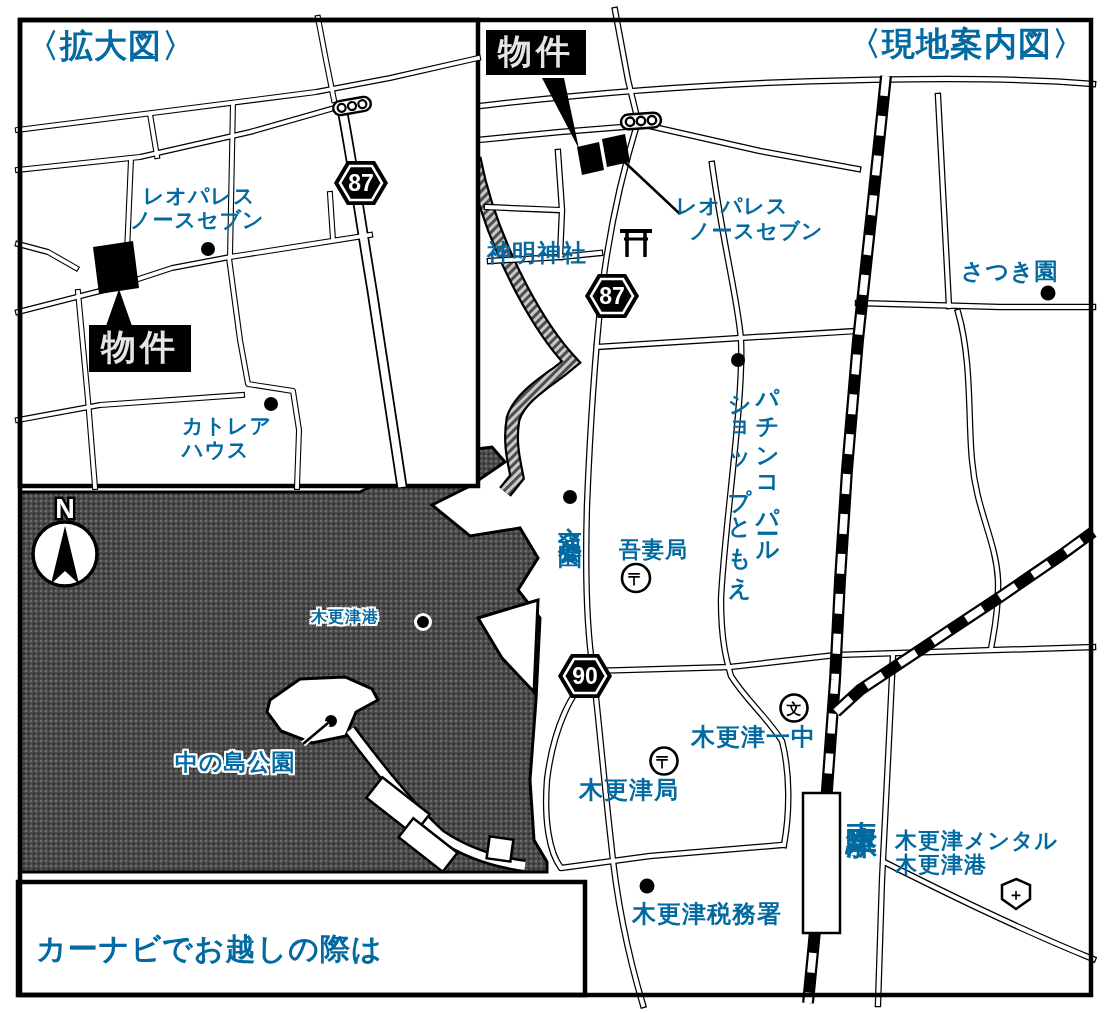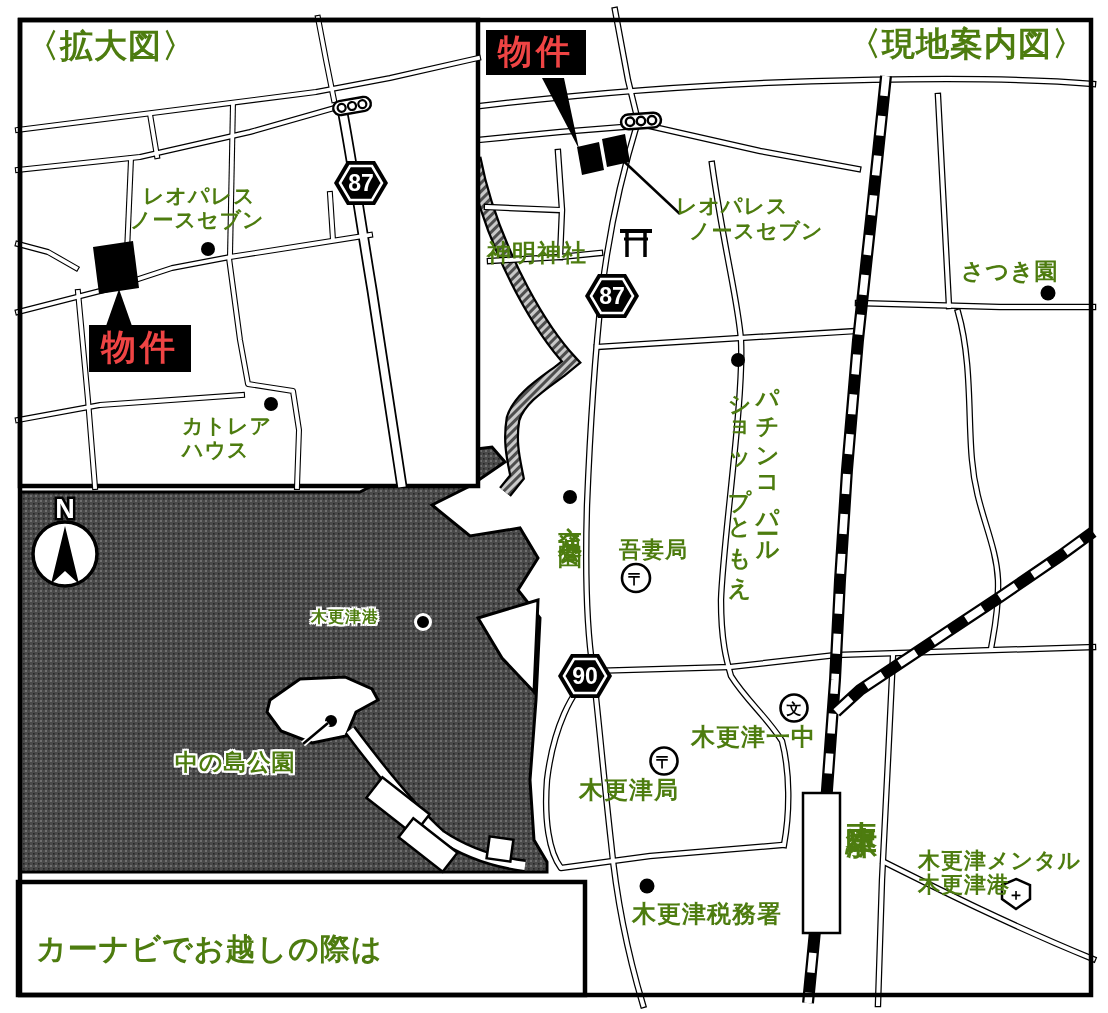--- a/index.html
+++ b/index.html
@@ -5,28 +5,28 @@
   html,body{margin:0;padding:0;background:#fff;}
   #stage{position:relative;width:1108px;height:1013px;background:#fff;overflow:hidden;
          font-family:"Liberation Sans","DejaVu Sans",sans-serif;}
   #mapsvg{position:absolute;left:0;top:0;z-index:1;}
   .rc{stroke:#000;stroke-width:6.5;fill:none;stroke-linecap:square;stroke-linejoin:round;}
   .rf{stroke:#fff;stroke-width:4;fill:none;stroke-linecap:square;stroke-linejoin:round;}
   .rcw{stroke:#000;stroke-width:11;fill:none;stroke-linejoin:round;}
   .rfw{stroke:#fff;stroke-width:7.5;fill:none;stroke-linejoin:round;}
   .railc{stroke:#000;stroke-width:12;fill:none;}
   .railw{stroke:#fff;stroke-width:7.5;stroke-dasharray:20 20;fill:none;}
-  .lbl{position:absolute;z-index:2;color:#4d7c0f;font-weight:700;white-space:nowrap;
+  .lbl{position:absolute;z-index:2;color:#0369a1;font-weight:700;white-space:nowrap;
        pointer-events:none;letter-spacing:1px;}
   .lbl span{display:block;}
   .ind{padding-left:13px;}
   .halo{text-shadow:-2px -2px 0 #fff,2px -2px 0 #fff,-2px 2px 0 #fff,2px 2px 0 #fff,
         0 -2px 0 #fff,0 2px 0 #fff,-2px 0 0 #fff,2px 0 0 #fff;}
   .vert{writing-mode:vertical-rl;}
-  .boxlbl{background:#000;color:#ef4444;padding:3px 12px 5px 12px;letter-spacing:4px;
+  .boxlbl{background:#000;color:#e5e5e5;padding:3px 12px 5px 12px;letter-spacing:4px;
           line-height:1.1;}
   .svgtext{font-family:"Liberation Sans","DejaVu Sans",sans-serif;font-weight:bold;}
 </style>
 </head>
 <body>
 
 <div id="stage">
 
 <svg id="mapsvg" width="1108" height="1013" viewBox="0 0 1108 1013">
   <defs>
@@ -283,20 +283,20 @@
 <div class="lbl vert" style="left:753px;top:371px;font-size:23px;letter-spacing:4px;">パチンコパール</div>
 <div class="lbl vert" style="left:725px;top:379px;font-size:23px;letter-spacing:4px;">ショップともえ</div>
 <div class="lbl vert" style="left:554px;top:508px;font-size:24px;letter-spacing:6px;">交通公園</div>
 <div class="lbl" style="left:619px;top:535px;font-size:22px;">吾妻局</div>
 <div class="lbl halo" style="left:311px;top:607px;font-size:16px;">木更津港</div>
 <div class="lbl halo" style="left:175px;top:747px;font-size:23px;">中の島公園</div>
 <div class="lbl" style="left:691px;top:721px;font-size:24px;">木更津一中</div>
 <div class="lbl" style="left:579px;top:774px;font-size:24px;">木更津局</div>
 <div class="lbl" style="left:632px;top:898px;font-size:24px;">木更津税務署</div>
 <div class="lbl vert" style="left:840px;top:796px;font-size:31px;letter-spacing:3px;font-weight:800;">木更津駅</div>
-<div class="lbl" style="left:918px;top:829px;font-size:22px;line-height:24px;margin-top:20px;">
+<div class="lbl" style="left:895px;top:829px;font-size:22px;line-height:24px;">
   <span>木更津メンタル</span>
   <span>木更津港</span>
 </div>
 
 <div class="lbl" style="left:36px;top:892px;font-size:30px;font-weight:800;margin-top:37px;">カーナビでお越しの際は</div>
 
 </div>
 
 </body></html>

